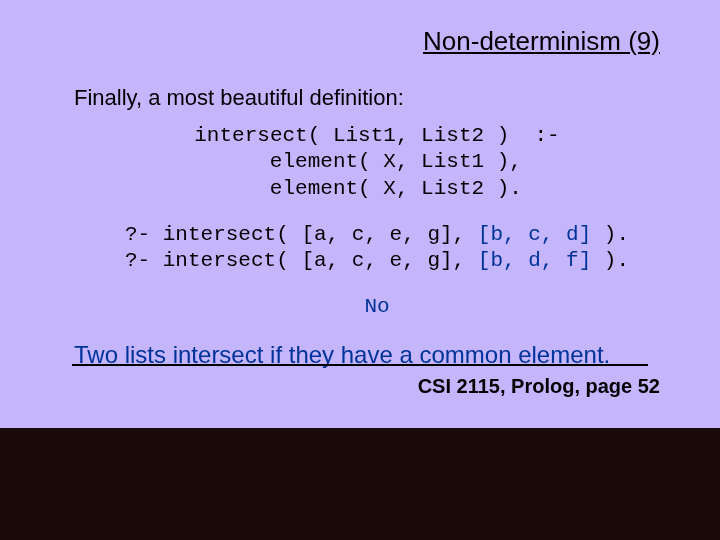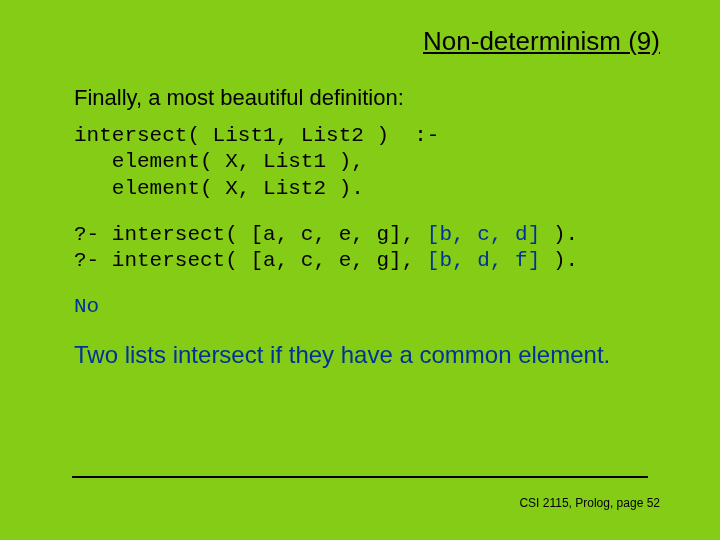--- a/index.html
+++ b/index.html
@@ -6,22 +6,22 @@
     margin: 0;
     padding: 0;
     width: 720px;
     height: 540px;
     background: #1a0a0a;
     font-family: Arial, Helvetica, sans-serif;
   }
   .slide {
     box-sizing: border-box;
     width: 720px;
-    height: 540px;
-    background: #84cc16;
+    height: 428px;
+    background: #c4b5fd;
     padding: 20px 40px 20px 40px;
     position: relative;
     color: #000;
   }
   .title {
     text-align: right;
     font-size: 26px;
     text-decoration: underline;
     margin: 6px 20px 28px 0;
     font-weight: 400;
@@ -31,42 +31,43 @@
     margin: 0 0 12px 34px;
     color: #000;
   }
   .code {
     font-family: "Courier New", Courier, monospace;
     font-size: 21px;
     white-space: pre;
     margin: 0 0 0 34px;
     line-height: 1.25;
     color: #000;
+    text-align: center;
   }
   .blue {
     color: #003399;
   }
   .conclusion {
     font-size: 24px;
     margin: 20px 0 0 34px;
     color: #003399;
   }
   .hr {
     position: absolute;
     left: 72px;
     right: 72px;
     bottom: 62px;
     border-top: 2px solid #000;
   }
   .footer {
     position: absolute;
     right: 60px;
     bottom: 30px;
-    font-size: 12px;
-    font-weight: 400;
+    font-size: 20px;
+    font-weight: 700;
     color: #000;
   }
 </style>
 </head>
 <body>
 
 <div class="slide">
 
   <div class="title">Non-determinism (9)</div>
 

